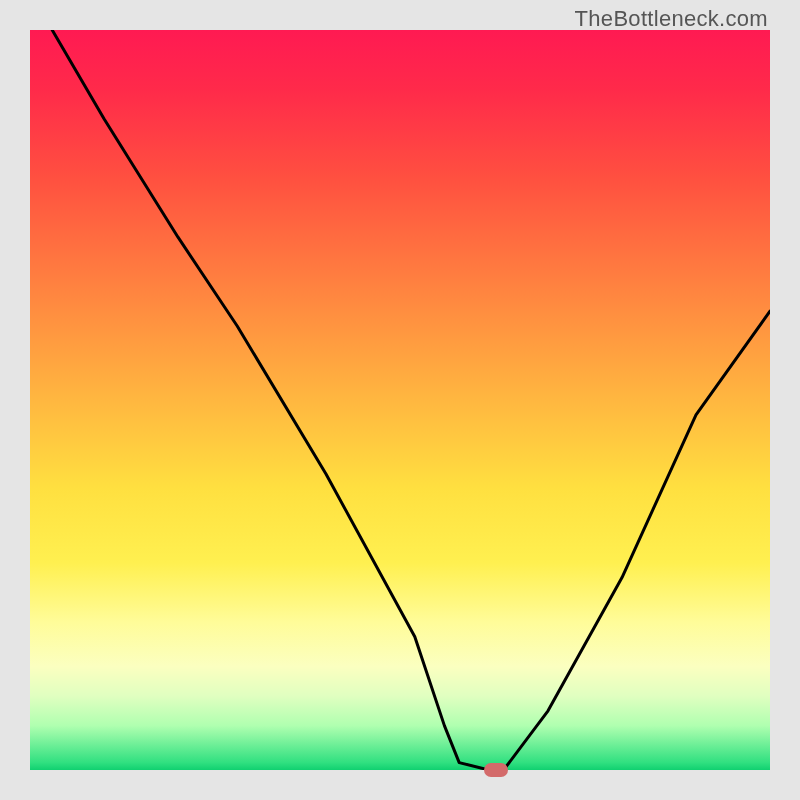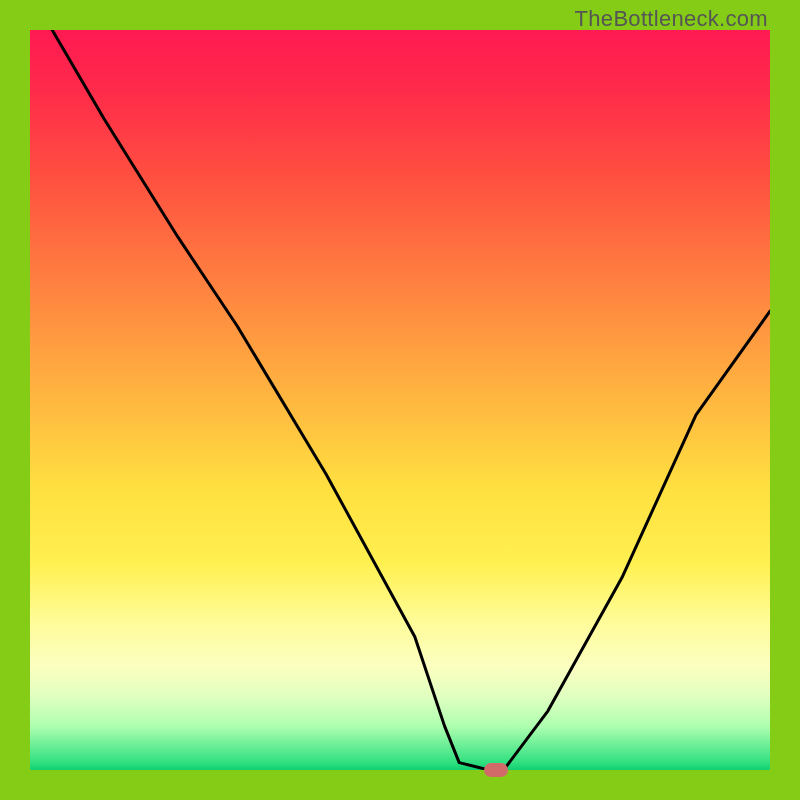--- a/index.html
+++ b/index.html
@@ -8,21 +8,21 @@
     width: 800px;
     height: 800px;
     background: #000;
     font-family: Arial, Helvetica, sans-serif;
     overflow: hidden;
   }
   .frame {
     position: relative;
     width: 800px;
     height: 800px;
-    background: #84cc16;
+    background: #e5e5e5;
     text-decoration: underline;
   }
   .plot-area {
     position: absolute;
     left: 30px;
     top: 30px;
     width: 740px;
     height: 740px;
   }
   .gradient-bg {

